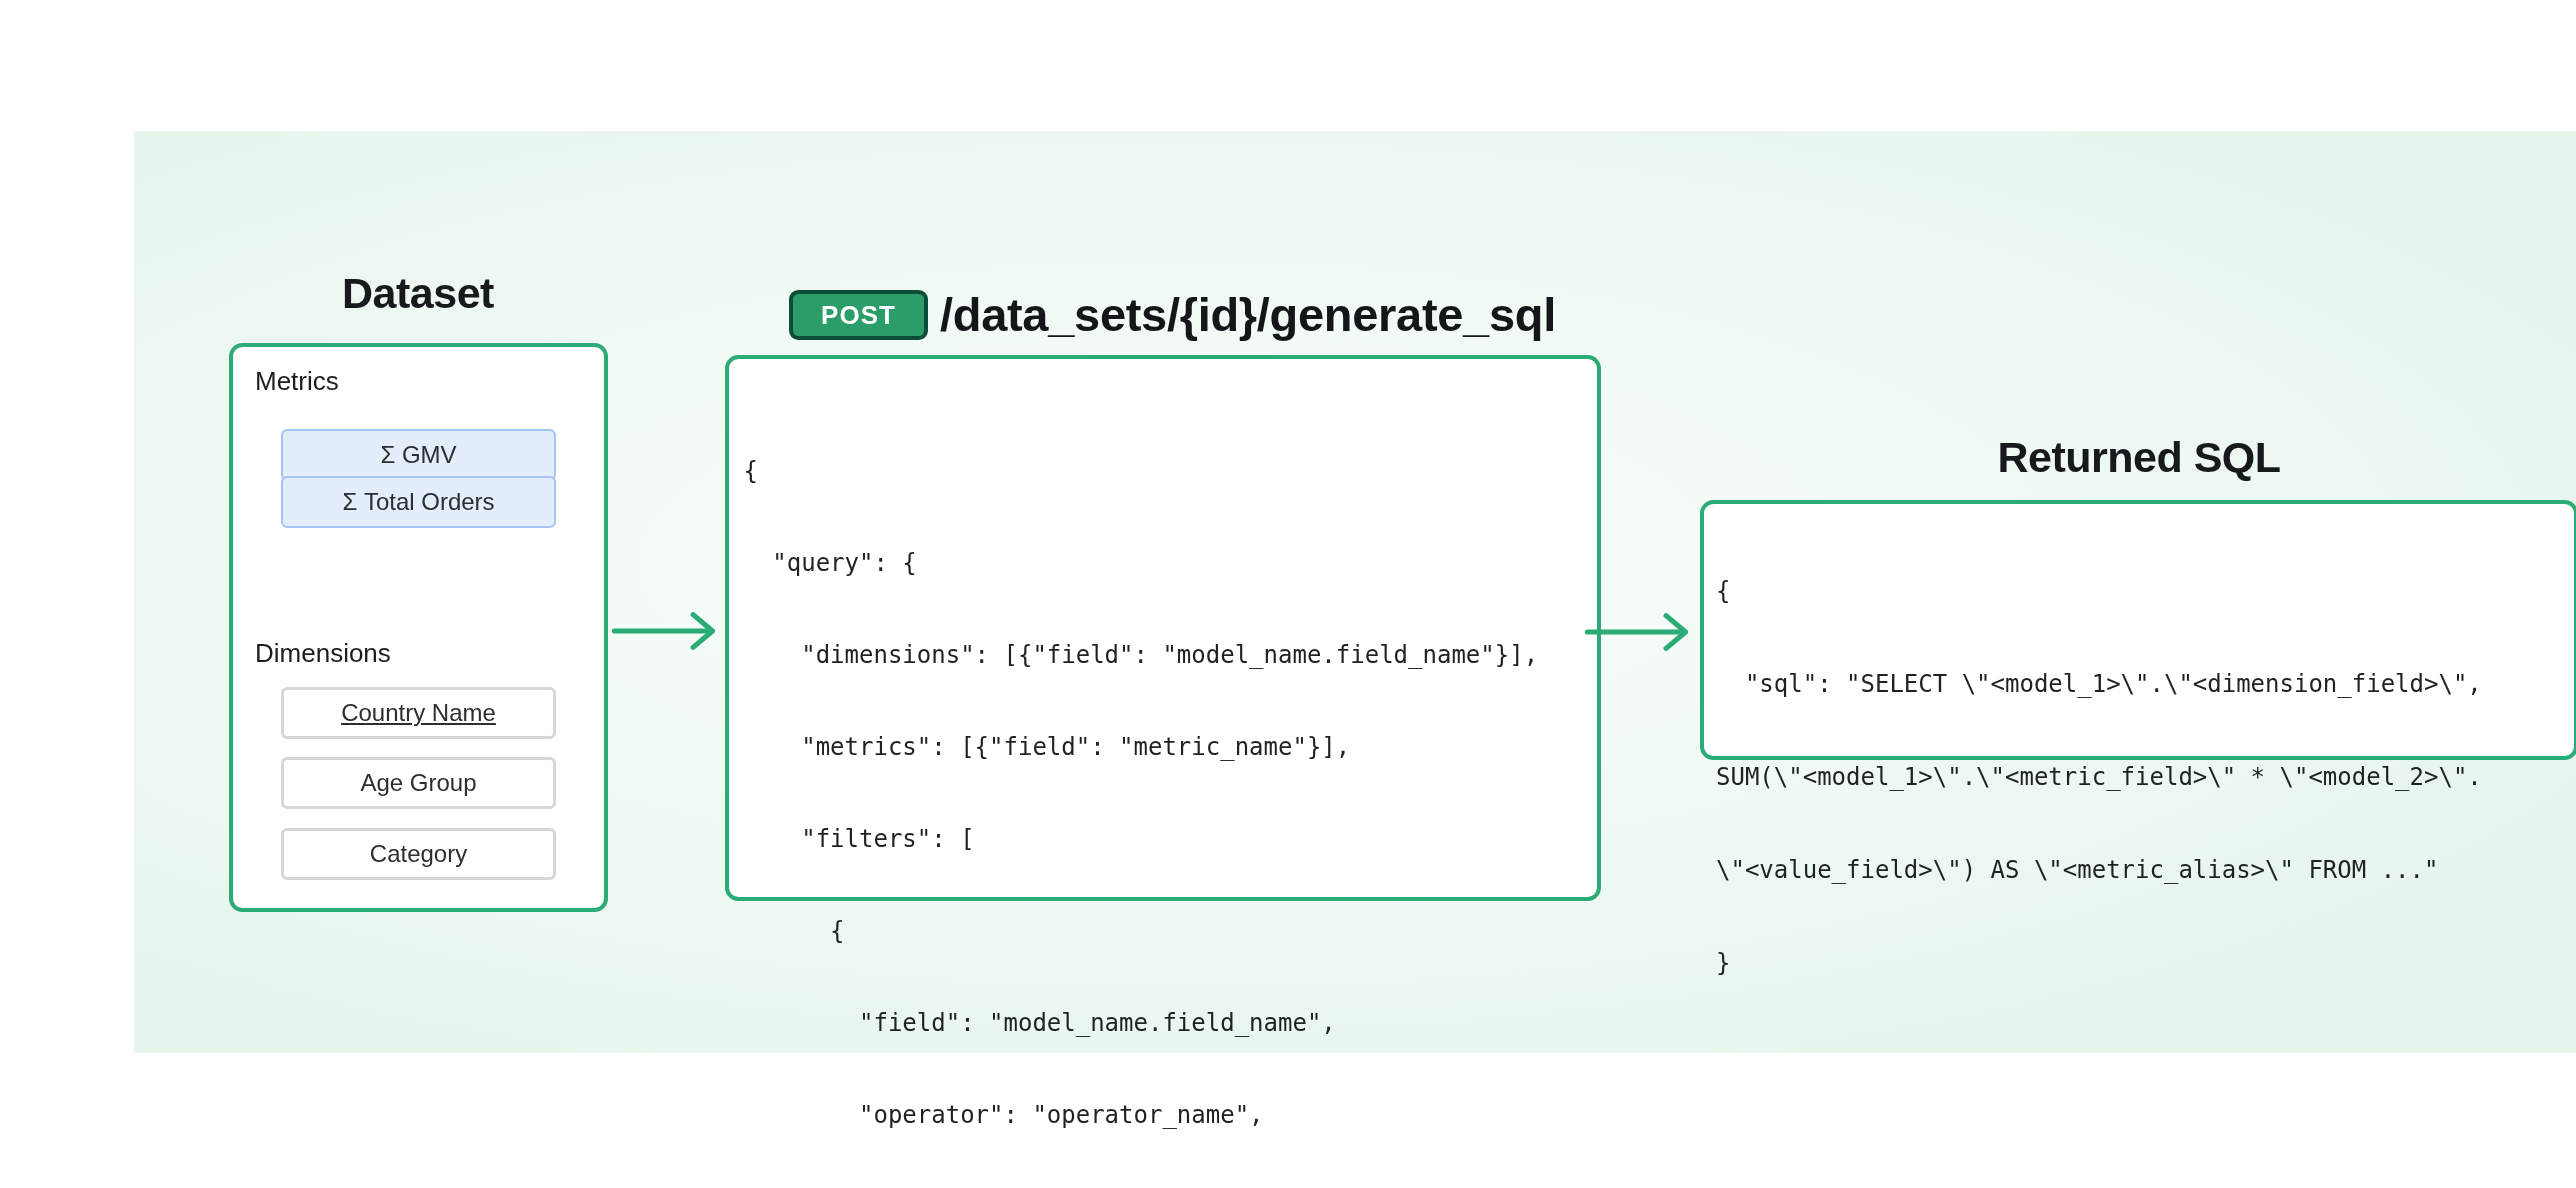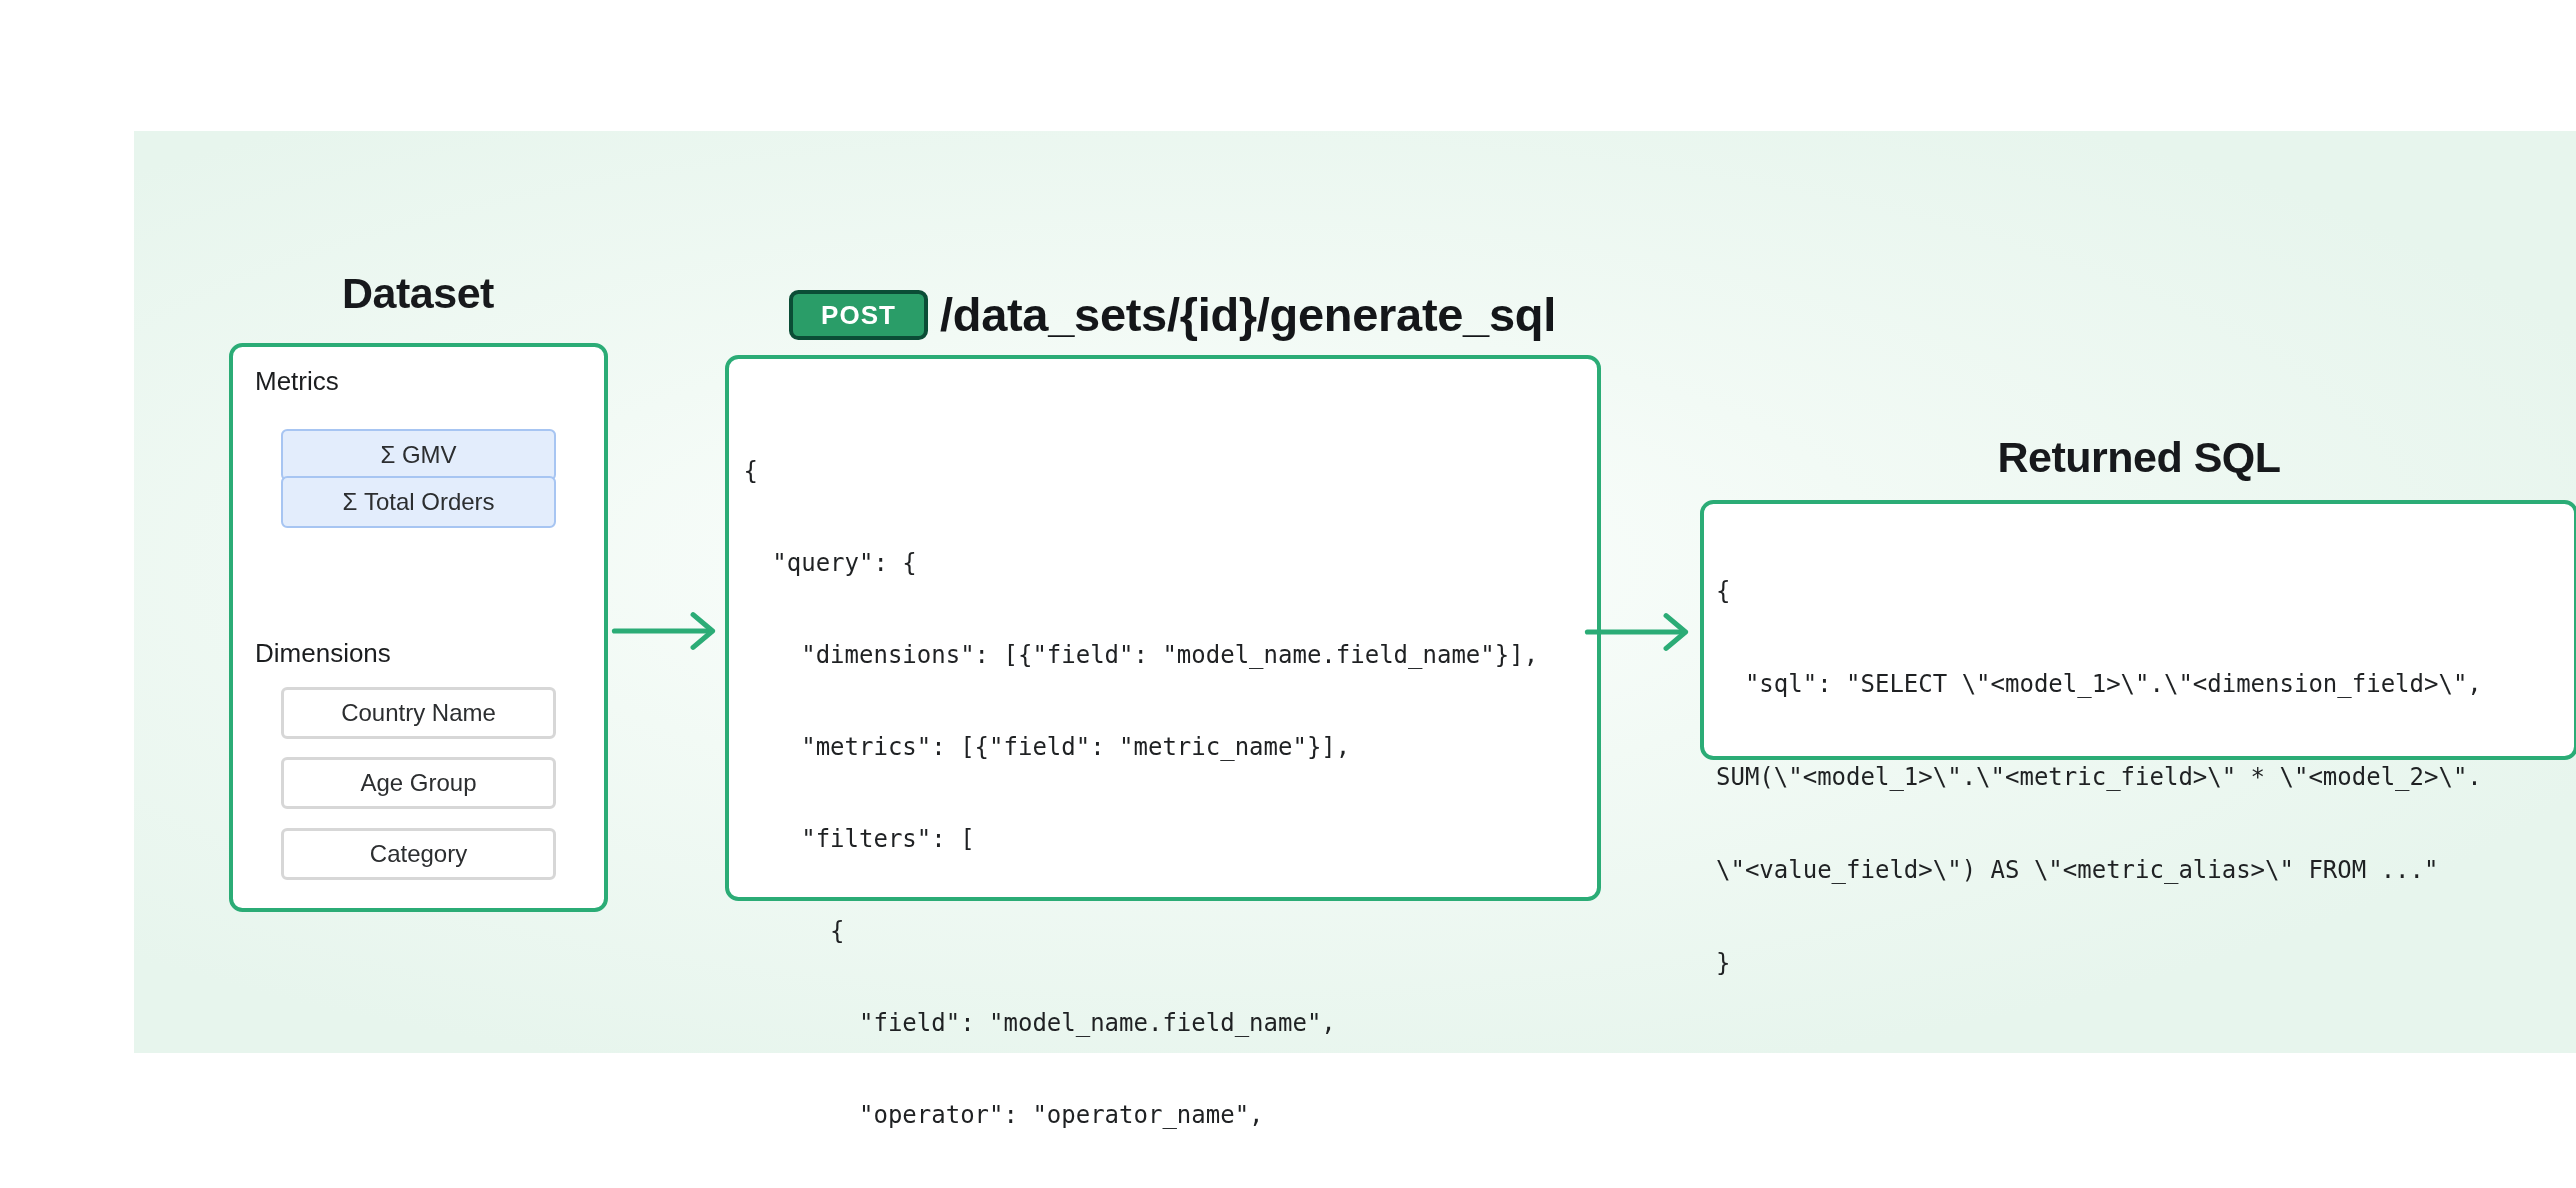--- a/index.html
+++ b/index.html
@@ -74,21 +74,21 @@
 
 <div class="dataset-box"></div>
 
 <div class="section-label" style="left:255px; top:366px;">Metrics</div>
 
 <div class="chip blue" style="top:416px;margin-top:13px;">Σ GMV</div>
 <div class="chip blue" style="top:476px;">Σ Total Orders</div>
 
 <div class="section-label" style="left:255px; top:638px;">Dimensions</div>
 
-<div class="chip gray" style="top:687px;">Country Name</div>
+<div class="chip gray" style="top:687px;text-decoration:underline;">Country Name</div>
 <div class="chip gray" style="top:757px;">Age Group</div>
 <div class="chip gray" style="top:828px;">Category</div>
 
 <svg id="arrow-1" class="arrow" viewBox="0 0 210 90">
   <path d="M6 45 H196" fill="none" stroke="#2bac76" stroke-width="10" stroke-linecap="round"></path>
   <path d="M160 13 L198 45 L160 77" fill="none" stroke="#2bac76" stroke-width="10" stroke-linecap="round" stroke-linejoin="round"></path>
 </svg>
 
 <div class="post-badge">
   <span>POST</span>

